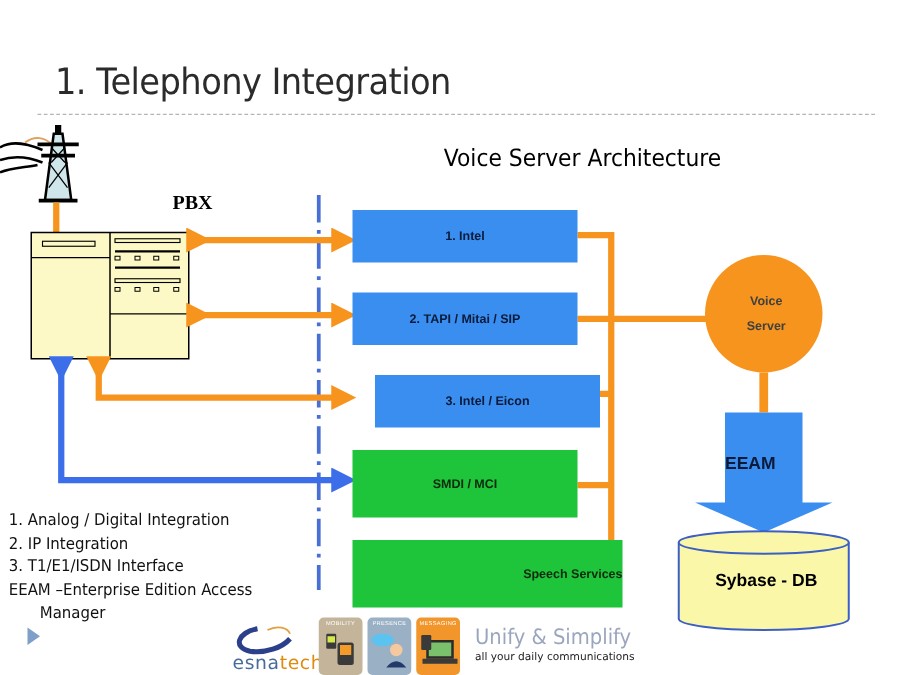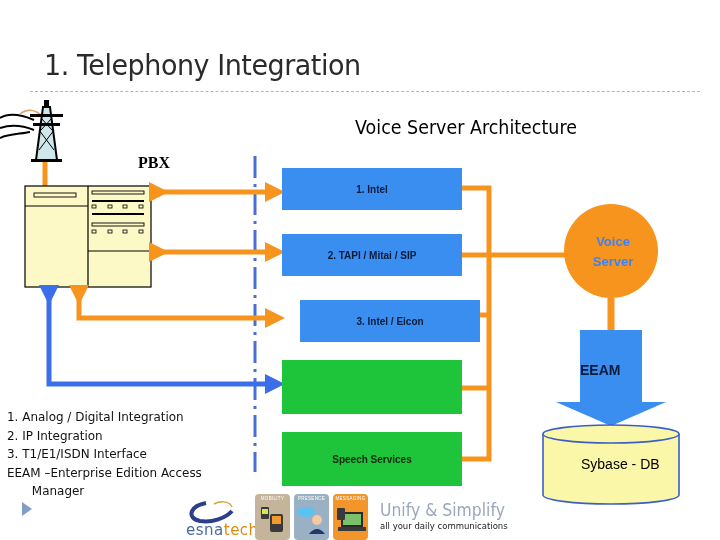--- a/index.html
+++ b/index.html
@@ -10,24 +10,24 @@
   #arch-title { left: 355px; top: 116px; font-size: 19px; font-family: "DejaVu Sans", sans-serif; color: #000; white-space: nowrap; transform: scaleX(0.92); transform-origin: left top; }
   #pbx-label { left: 138px; top: 154px; font-family: "Liberation Serif", serif; font-weight: bold; font-size: 16px; color: #000; }
   svg#diagram { position: absolute; left: 0; top: 0; }
   .box { position: absolute; display: flex; align-items: center; justify-content: center; text-align: center; font-weight: bold; font-size: 10px; color: #0a1a3a; line-height: 17px; }
   .box.blue { background: #3a8eef; }
   .box.green { background: #1ec43a; color: #0c2a0c; }
   #box-intel { left: 282px; top: 168px; width: 180px; height: 42px; }
   #box-tapi { left: 282px; top: 234px; width: 180px; height: 42px; }
   #box-eicon { left: 300px; top: 300px; width: 180px; height: 42px; }
   #box-serial { left: 282px; top: 360px; width: 180px; height: 54px; }
-  #box-speech { left: 282px; top: 432px; width: 180px; height: 54px; }
-  #voice-server-label { left: 565px; top: 232px; width: 96px; text-align: center; font-weight: bold; font-size: 13px; color: #3b82f6; line-height: 20px; }
+  #box-speech { left: 282px; top: 432px; width: 216px; height: 54px; justify-content: flex-end; }
+  #voice-server-label { left: 565px; top: 232px; width: 96px; text-align: center; font-weight: bold; font-size: 10px; color: #404040; line-height: 20px; }
   #eeam-label { left: 580px; top: 362px; width: 66px; text-align: left; font-weight: bold; font-size: 14px; color: #0a1a3a; }
-  #db-label { left: 545px; top: 456px; width: 136px; text-align: left; font-weight: normal; font-size: 14px; color: #000; padding-left: 36px; }
+  #db-label { left: 545px; top: 456px; width: 136px; text-align: center; font-weight: bold; font-size: 14px; color: #000; }
   #legend { left: 7px; top: 408px; font-family: "DejaVu Sans", sans-serif; font-size: 13px; color: #111; line-height: 18.5px; transform: scaleX(0.92); transform-origin: left top; }
   #legend div { white-space: nowrap; }
   #legend .indent { padding-left: 27px; }
   #bullet-arrow { left: 22px; top: 502px; width: 0; height: 0; border-top: 7px solid transparent; border-bottom: 7px solid transparent; border-left: 10px solid #7f9fc8; }
   #esna-text { left: 186px; top: 521px; font-size: 15px; letter-spacing: 0.5px; font-family: "DejaVu Sans", sans-serif; }
   #esna-text .n1 { color: #4a6a9a; }
   #esna-text .n2 { color: #e08a10; }
   .tile { position: absolute; top: 494px; width: 35px; height: 46px; border-radius: 4px; }
   .tile .tlabel { position: absolute; top: 2px; left: 0; width: 100%; text-align: center; font-size: 4.5px; color: #fff; letter-spacing: 0.3px; }
   #tile-mobility { left: 255px; background: #c4b59a; }
@@ -132,20 +132,21 @@
   <span>1. Intel</span>
 </div>
 <div id="box-tapi" class="box blue">
   <span>2. TAPI / Mitai / SIP</span>
 </div>
 <div id="box-eicon" class="box blue">
   <span>3. Intel / Eicon</span>
 </div>
 <div id="box-serial" class="box green">
   <div>
+    <div>SMDI / MCI</div>
   </div>
 </div>
 <div id="box-speech" class="box green">
   <div>
     <div>Speech Services</div>
   </div>
 </div>
 
 <div id="voice-server-label" class="abs">
   <div>Voice</div>

